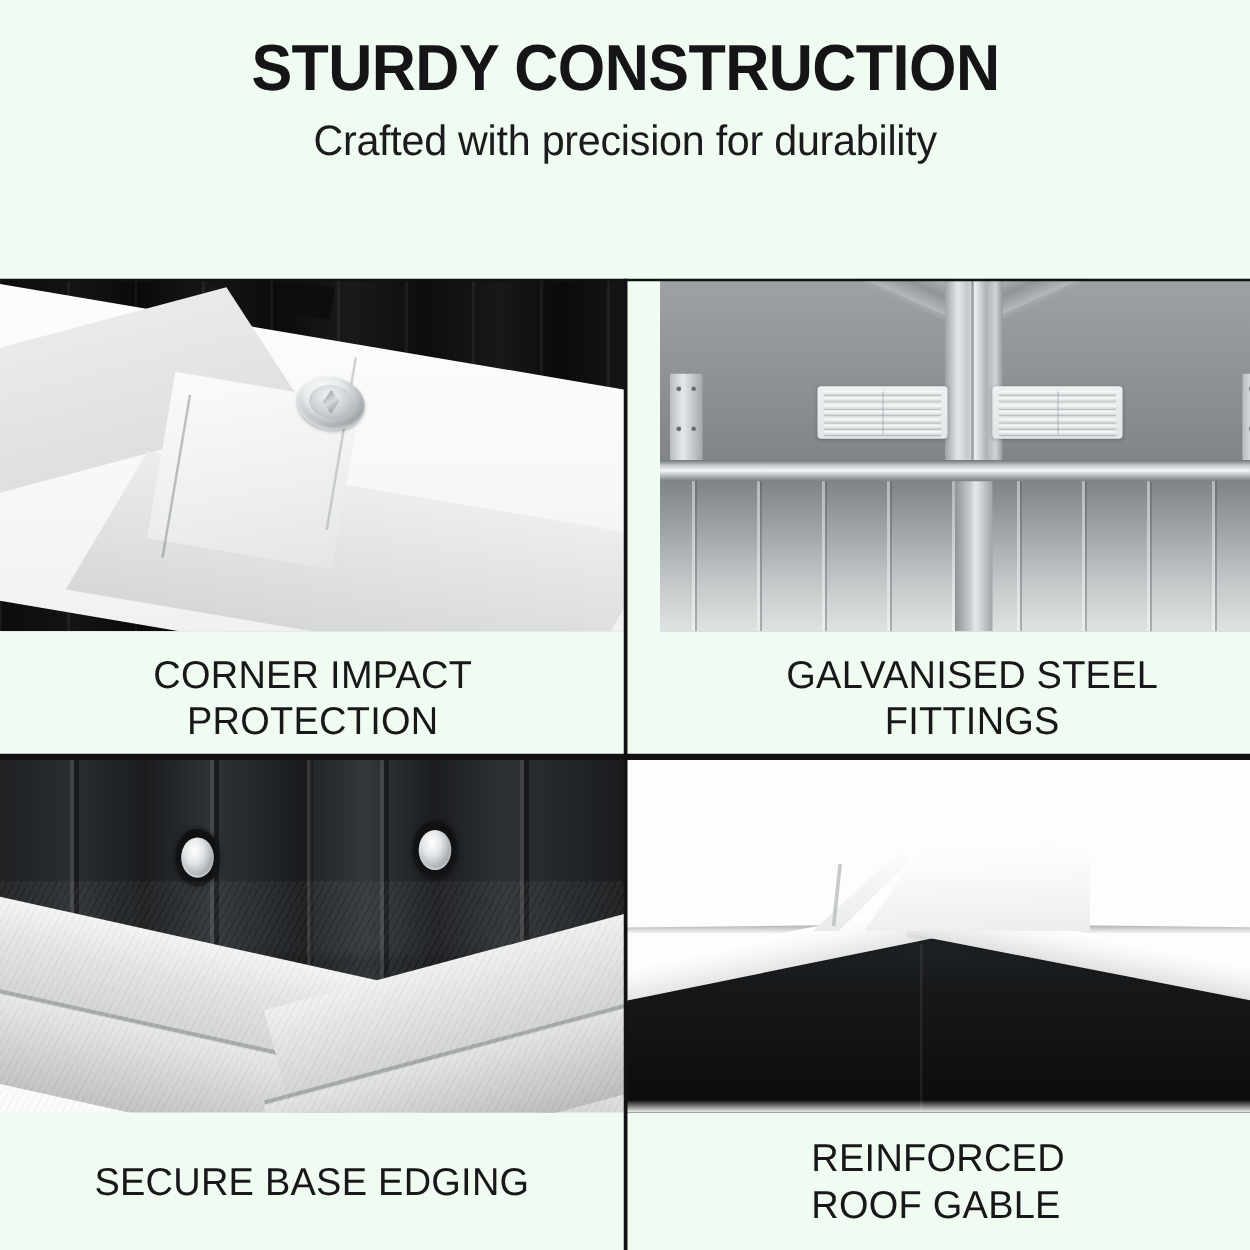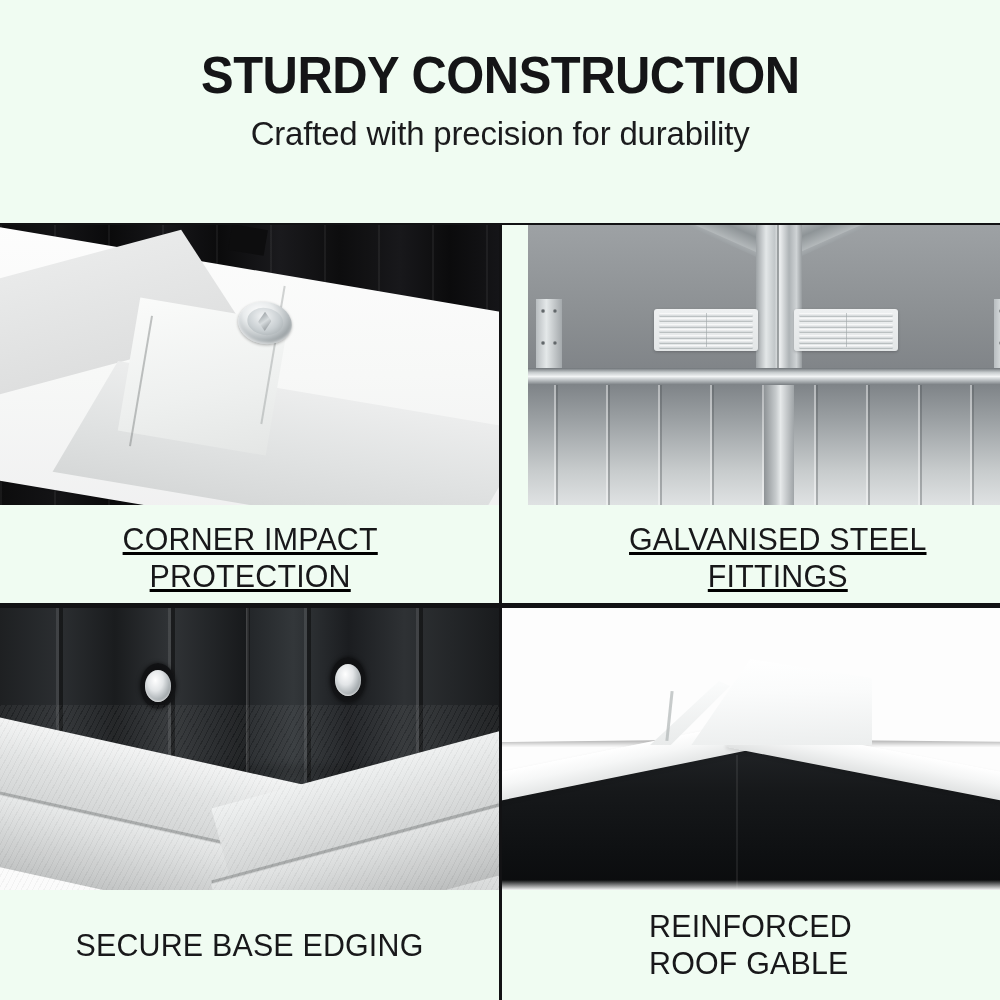--- a/index.html
+++ b/index.html
@@ -28,21 +28,21 @@
     position: absolute;
     left: 0;
     top: 0;
     width: 1000px;
     height: 223px;
     background: #f0fcf2;
     display: flex;
     flex-direction: column;
     align-items: center;
     justify-content: flex-start;
-    padding-top: 47px;
+    padding-top: 27px;
     box-sizing: border-box;
     border-radius: 26px;
   }
   .title {
     font-family: "Liberation Sans Narrow", "Liberation Sans", sans-serif;
     font-weight: 700;
     font-size: 52px;
     line-height: 56px;
     letter-spacing: -0.5px;
     color: #151517;
@@ -93,21 +93,21 @@
 
   .caption {
     width: 500px;
     background: #f0fcf2;
     display: flex;
     align-items: center;
     justify-content: center;
     text-align: center;
     box-sizing: border-box;
   }
-  .cell-tl .caption, .cell-tr .caption { height: 105px; text-decoration: underline; }
+  .cell-tl .caption, .cell-tr .caption { height: 105px; }
   .cell-bl .caption, .cell-br .caption { height: 110px; }
 
   .caption-text {
     font-family: "Liberation Sans", sans-serif;
     font-weight: 400;
     font-size: 31px;
     line-height: 37px;
     letter-spacing: 0.2px;
     color: #18181a;
     transform: scaleX(0.98);

